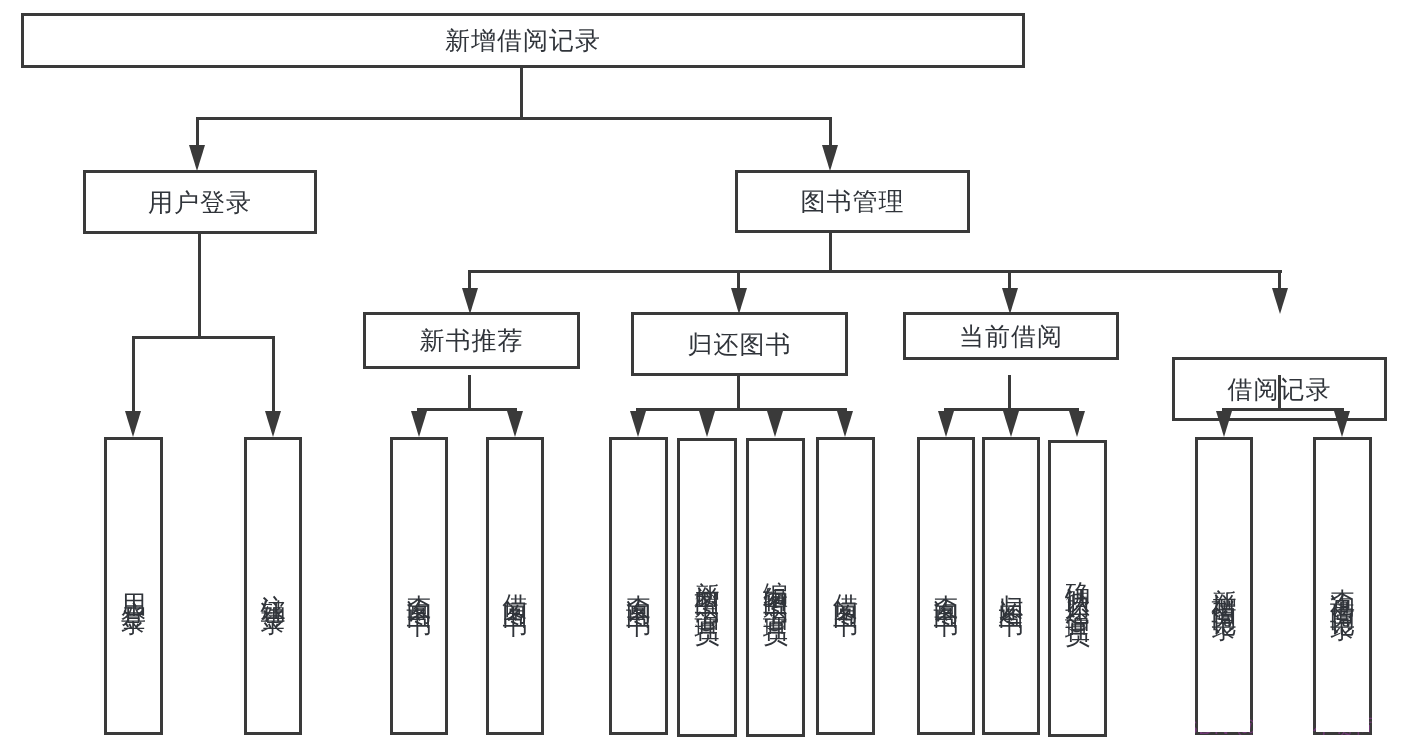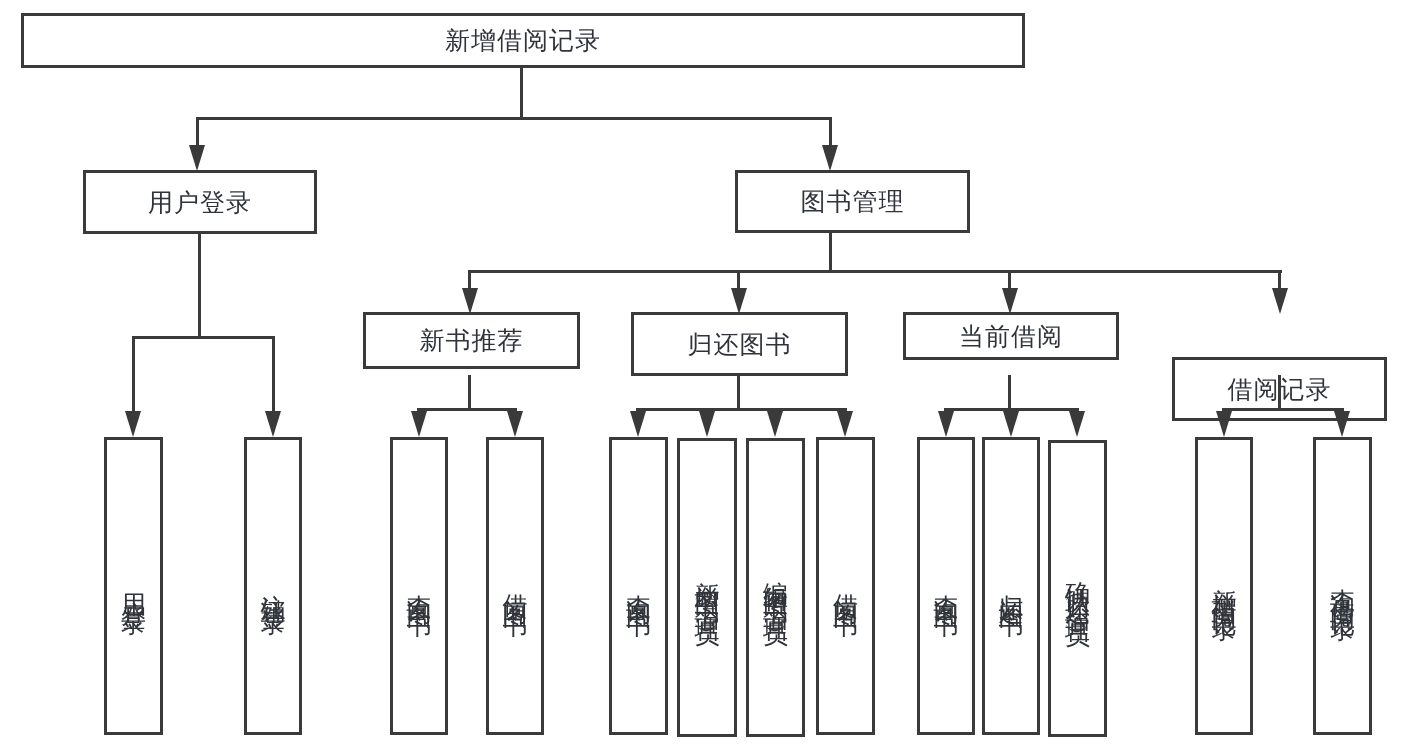--- a/index.html
+++ b/index.html
@@ -49,21 +49,21 @@
     border-left: 8px solid transparent;
     border-right: 8px solid transparent;
     border-top: 26px solid #3a3a3a;
   }
   .watermark {
     position: absolute;
     left: 1168px;
     top: 713px;
     font-size: 21px;
     letter-spacing: 0.5px;
-    color: #000000;
+    color: #701a75;
     mix-blend-mode: lighten;
     z-index: 10;
     white-space: nowrap;
   }
 </style>
 </head>
 <body>
 
 <div class="canvas">
 

